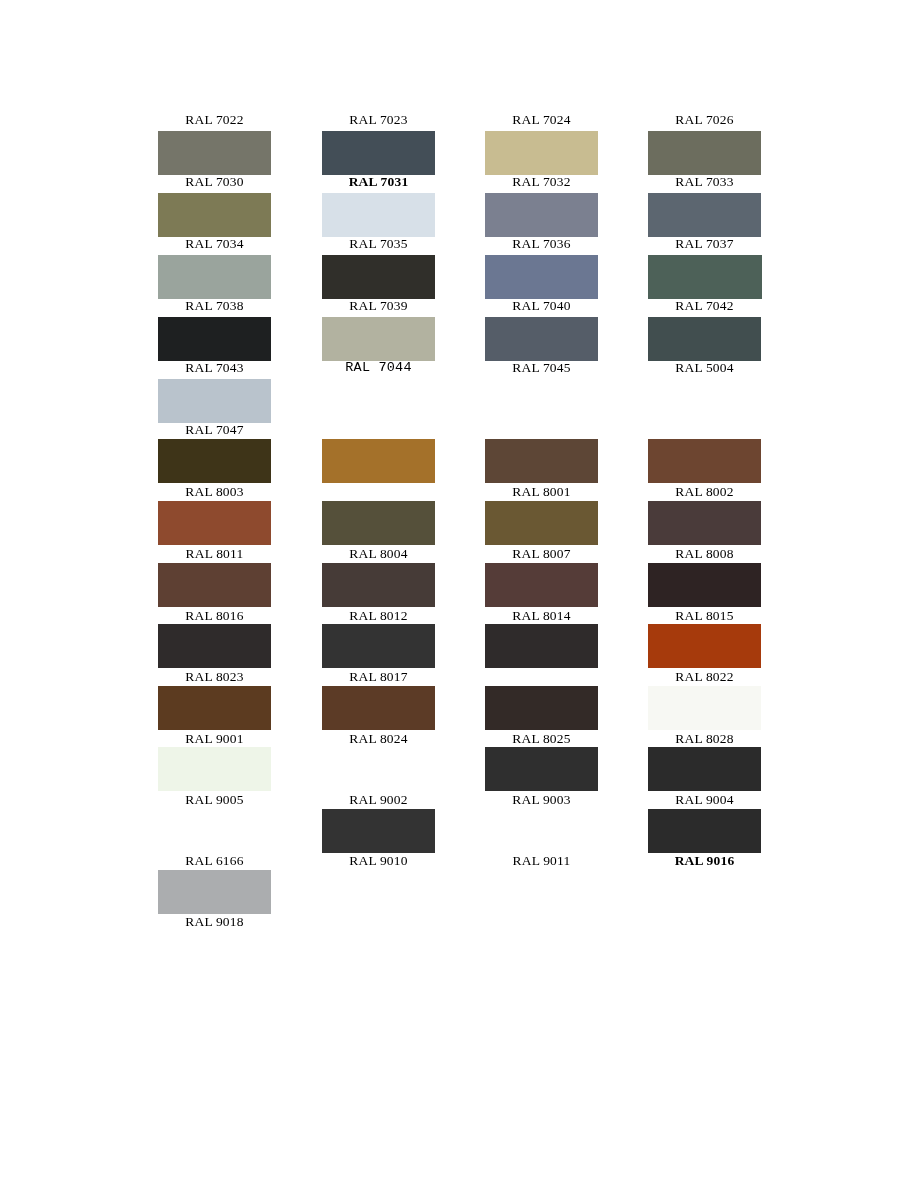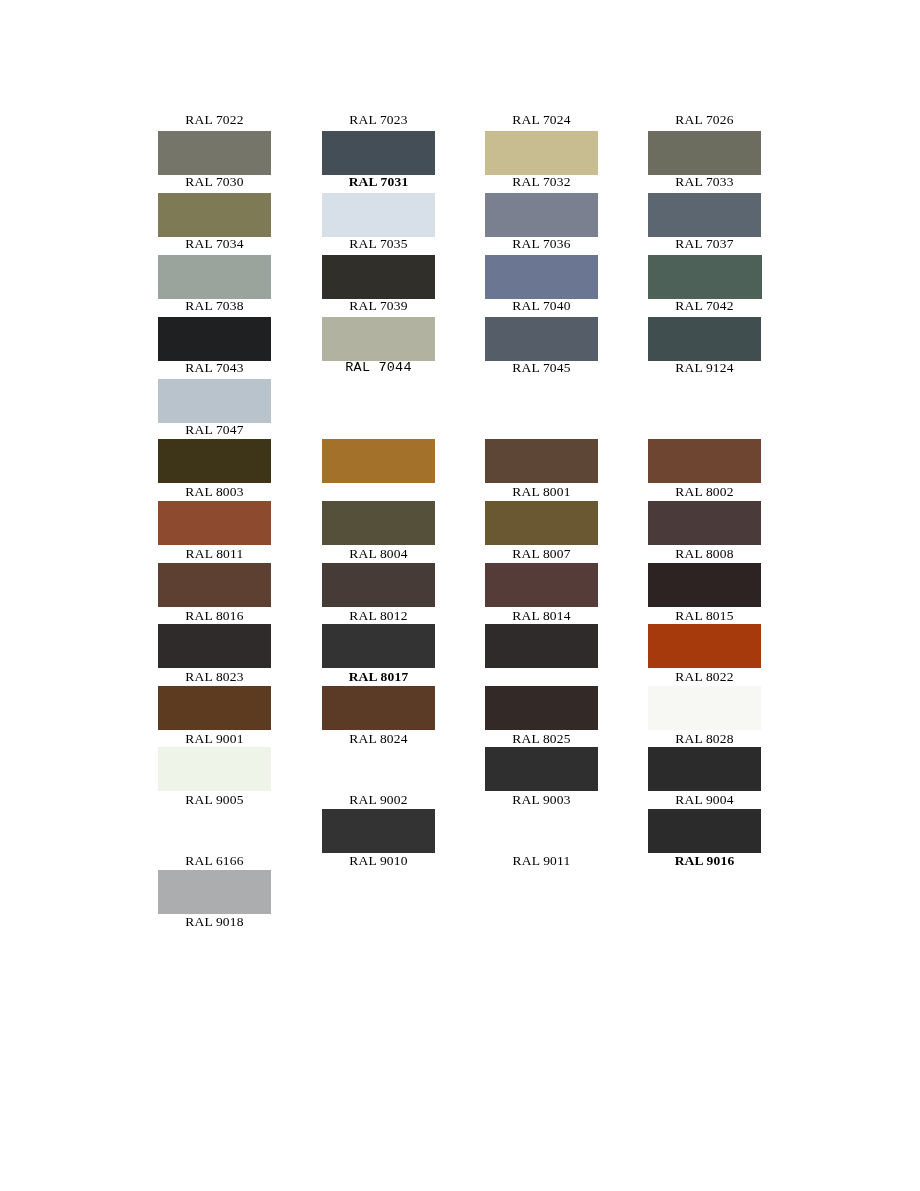--- a/index.html
+++ b/index.html
@@ -152,21 +152,21 @@
     <div class="cell" style="left: 158px; top: 359px;">
       <span class="label" style="width: 113px;">RAL 7043</span>
     </div>
     <div class="cell" style="left: 322px; top: 359px;">
       <span class="label" style="width: 113px; font-family: Liberation Mono, monospace;">RAL 7044</span>
     </div>
     <div class="cell" style="left: 485px; top: 359px;">
       <span class="label" style="width: 113px;">RAL 7045</span>
     </div>
     <div class="cell" style="left: 648px; top: 359px;">
-      <span class="label" style="width: 113px;">RAL 9124</span>
+      <span class="label" style="width: 113px;">RAL 5004</span>
     </div>
     <div class="cell" style="left: 158px; top: 439px;">
       <div class="swatch" style="background: rgb(62, 52, 24); margin-left: 0px;"></div>
     </div>
     <div class="cell" style="left: 158px; top: 421px;">
       <span class="label" style="width: 113px;">RAL 7047</span>
     </div>
     <div class="cell" style="left: 322px; top: 439px;">
       <div class="swatch" style="background: rgb(164, 113, 42); margin-left: 0px;"></div>
     </div>
@@ -236,21 +236,21 @@
     <div class="cell" style="left: 158px; top: 624px;">
       <div class="swatch" style="background: rgb(47, 43, 43); margin-left: 0px;"></div>
     </div>
     <div class="cell" style="left: 158px; top: 607px;">
       <span class="label" style="width: 113px;">RAL 8016</span>
     </div>
     <div class="cell" style="left: 322px; top: 624px;">
       <div class="swatch" style="background: rgb(51, 51, 51); margin-left: 0px;"></div>
     </div>
     <div class="cell" style="left: 322px; top: 668px;">
-      <span class="label" style="width: 113px; font-weight: bold;">RAL 8017</span>
+      <span class="label" style="width: 113px;">RAL 8017</span>
     </div>
     <div class="cell" style="left: 485px; top: 624px;">
       <div class="swatch" style="background: rgb(47, 43, 43); margin-left: 0px;"></div>
     </div>
     <div class="cell" style="left: 485px; top: 668px; margin-top: 17px;">
       <span class="label" style="width: 113px;">RAL 8019</span>
     </div>
     <div class="cell" style="left: 648px; top: 624px;">
       <div class="swatch" style="background: rgb(166, 58, 12); margin-left: 0px;"></div>
     </div>

